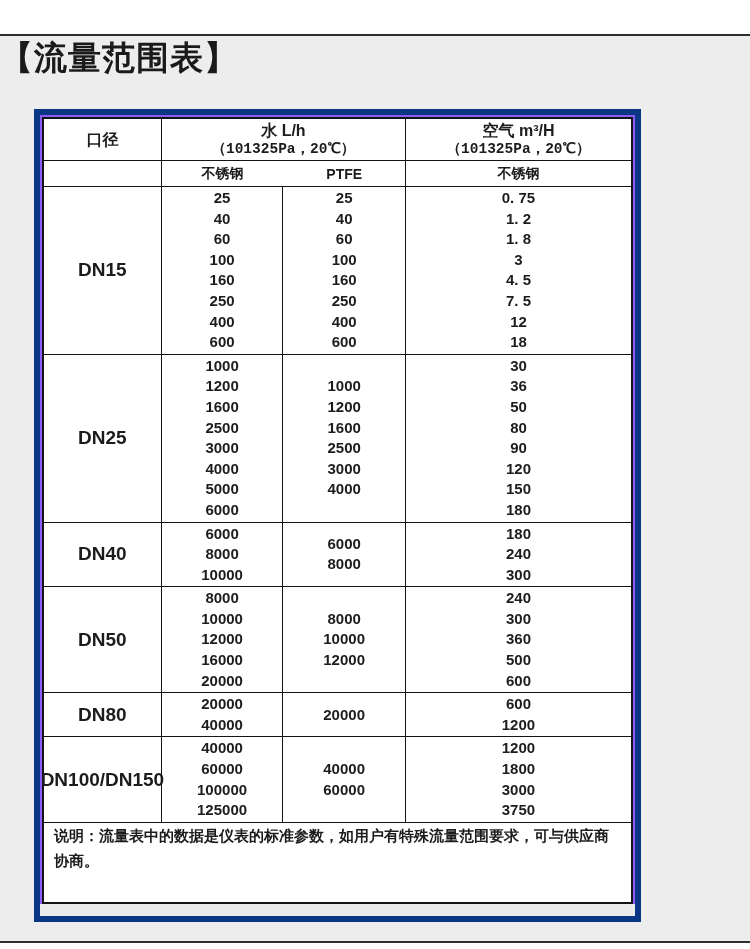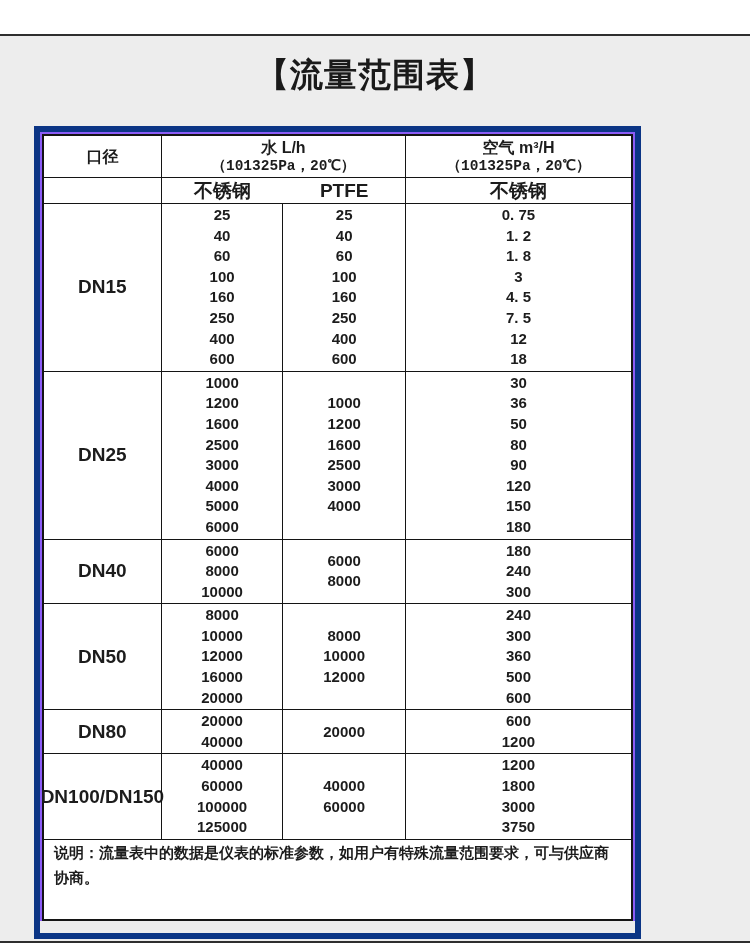--- a/index.html
+++ b/index.html
@@ -15,22 +15,21 @@
     height:949px;
     background:#ffffff;
     font-family:"Liberation Sans","DejaVu Sans",sans-serif;
     color:var(--text);
     overflow:hidden;
   }
   .top-strip{height:34px;background:#ffffff;}
   .hr-line{height:2px;background:var(--line-dark);}
   .page-body{height:905px;background:var(--page-gray);}
   .doc-title{
-    text-align:center;
-    padding-top:17px;
+    text-align:left;
     font-size:33px;
     font-weight:bold;
     letter-spacing:1px;
     color:#1a1a1a;
   }
   .frame{
     margin:28px 0 0 34px;
     width:607px;
     border:6px solid var(--frame-blue);
     background:#8b5cf6;
@@ -50,21 +49,21 @@
   .vb{border-left:1.5px solid var(--border-black);}
   .head1{height:41px;}
   .head1 .c{
     display:flex;flex-direction:column;justify-content:center;
     font-weight:bold;font-size:16px;line-height:19px;
   }
   .head1 .cond{font-size:14.5px;font-weight:bold;font-family:Liberation Mono, monospace;}
   .head2{height:26px;border-top:1.5px solid var(--border-black);}
   .head2 .c{
     display:flex;align-items:center;justify-content:center;
-    font-weight:bold;font-size:19px;
+    font-weight:bold;font-size:14px;
   }
   .head2 .c23{display:flex;}
   .head2 .half{width:50%;text-align:center;}
   .sec{border-top:1.5px solid var(--border-black);}
   .dn-cell{
     display:flex;align-items:center;justify-content:center;
     font-weight:600;font-size:19px;
   }
   .vals{padding:1px 0;}
   .center-vals{display:flex;flex-direction:column;justify-content:center;padding:0;}

